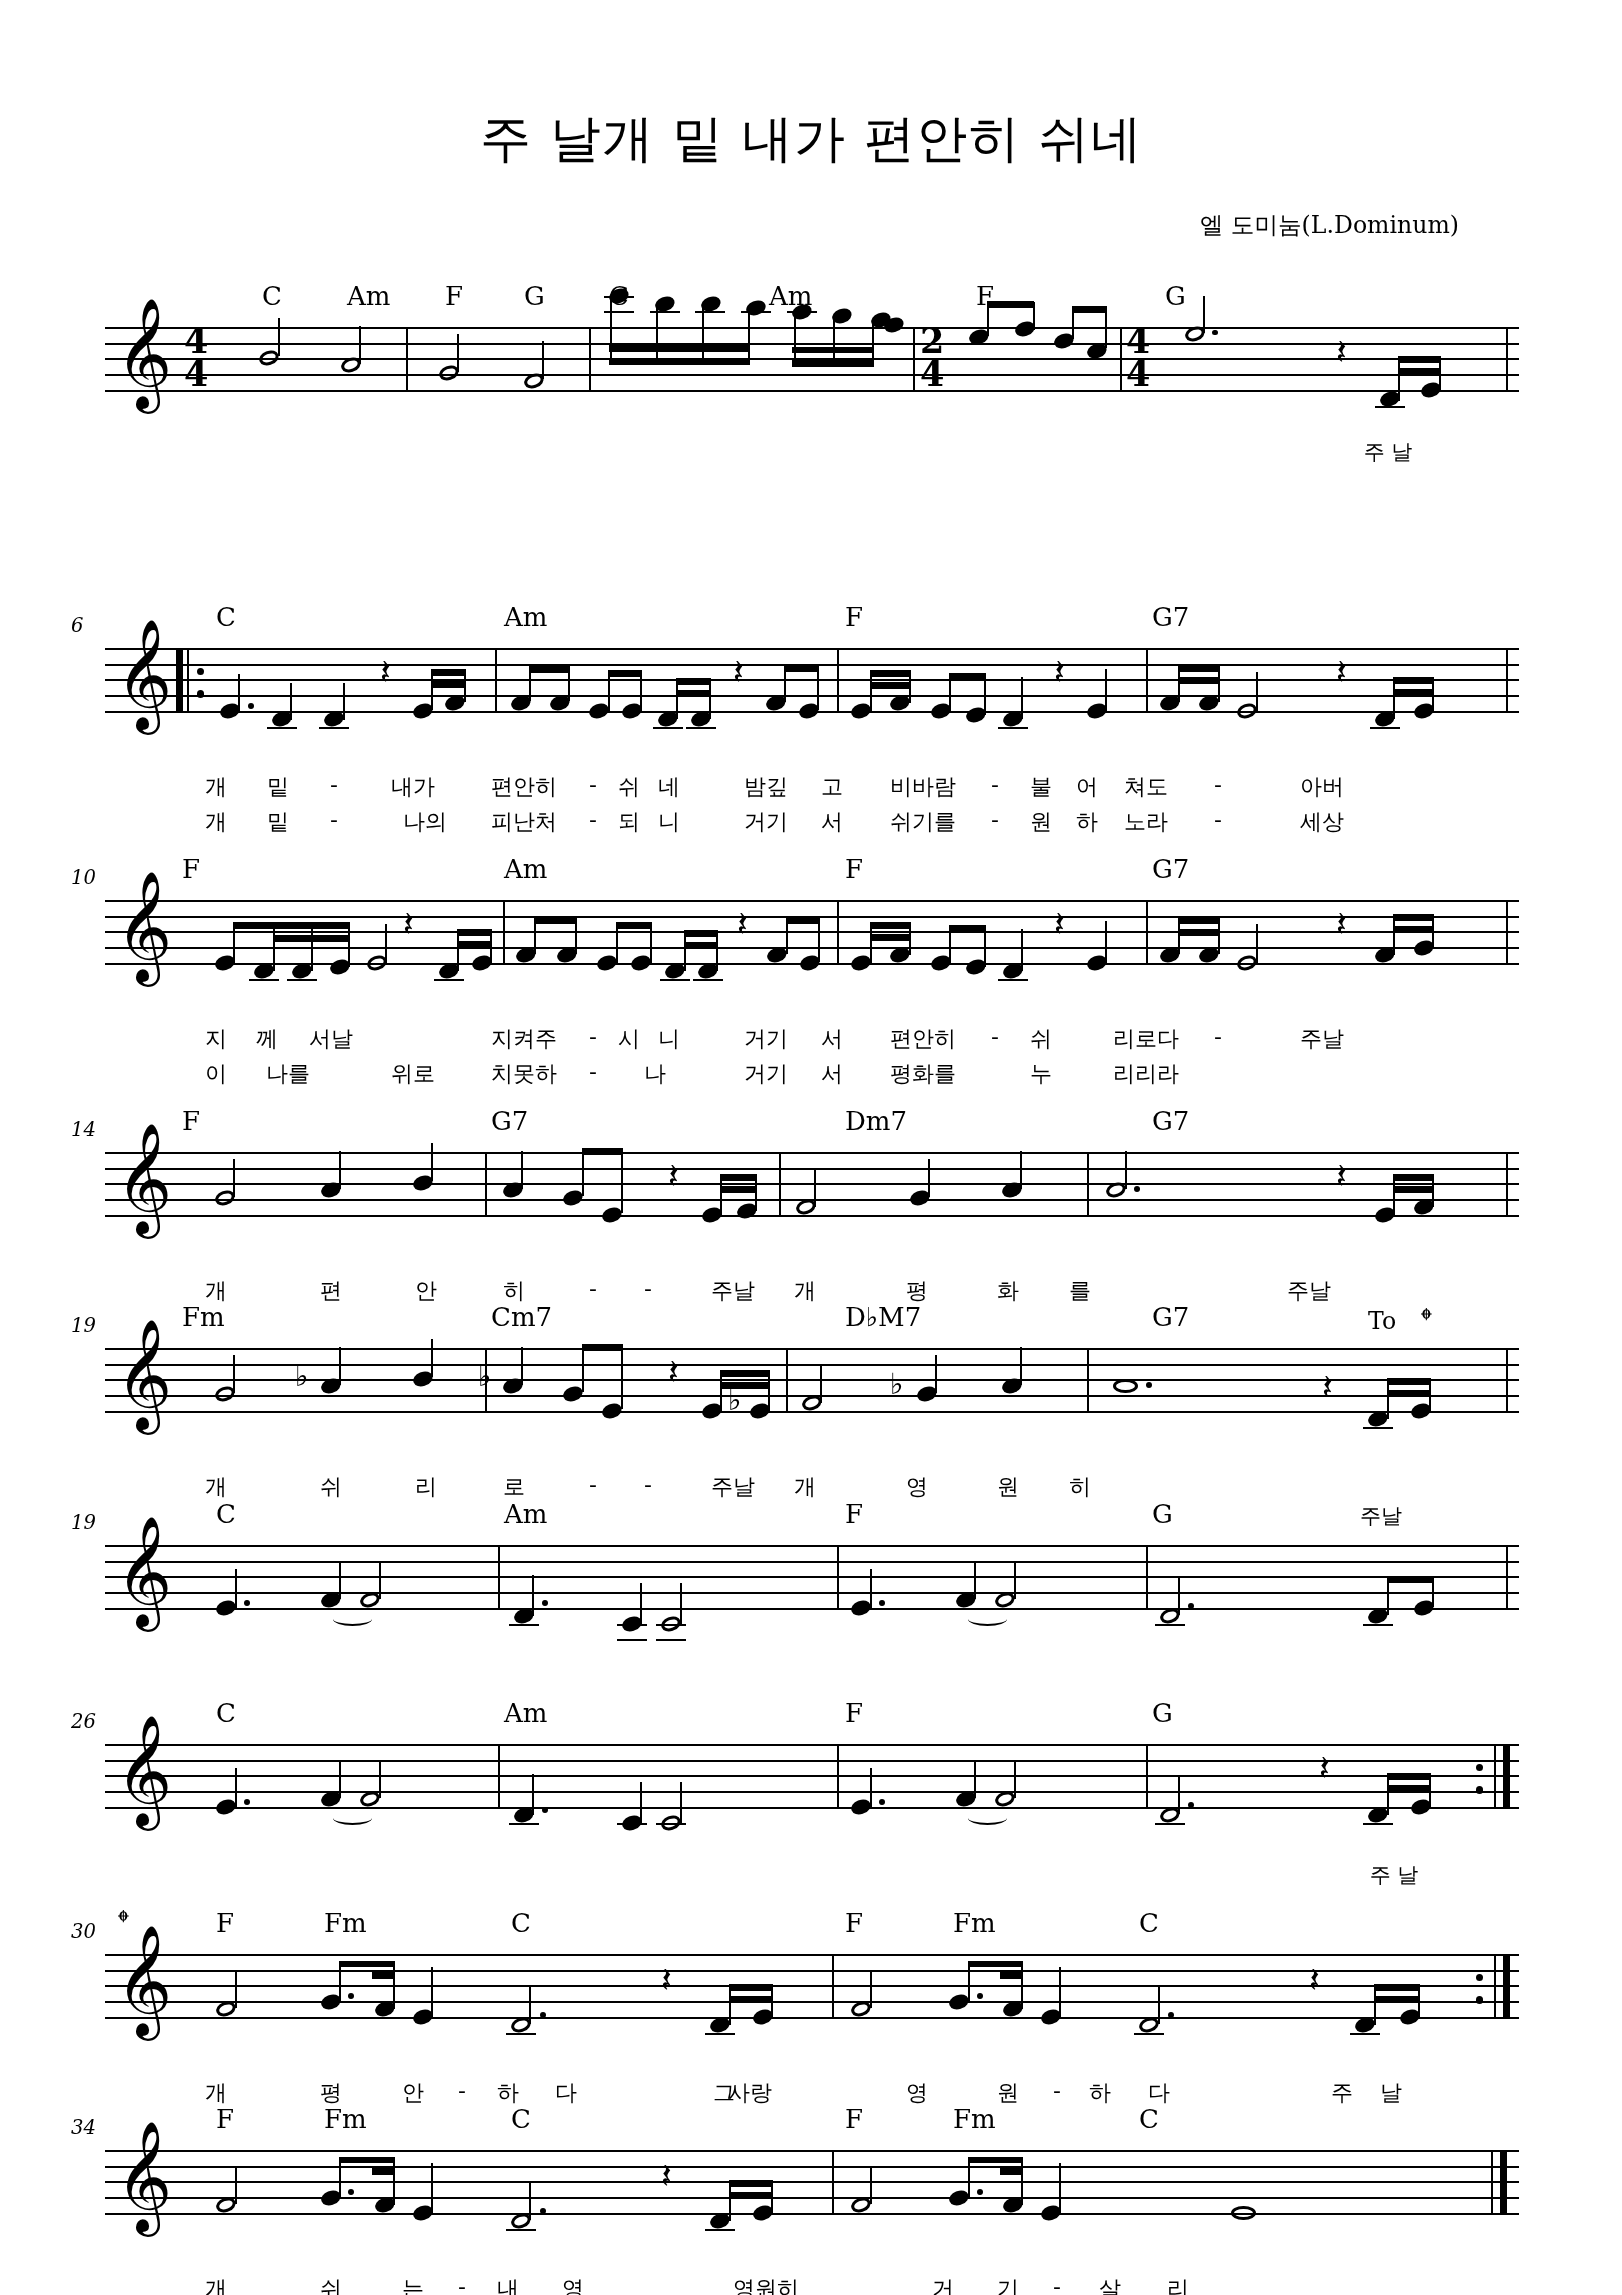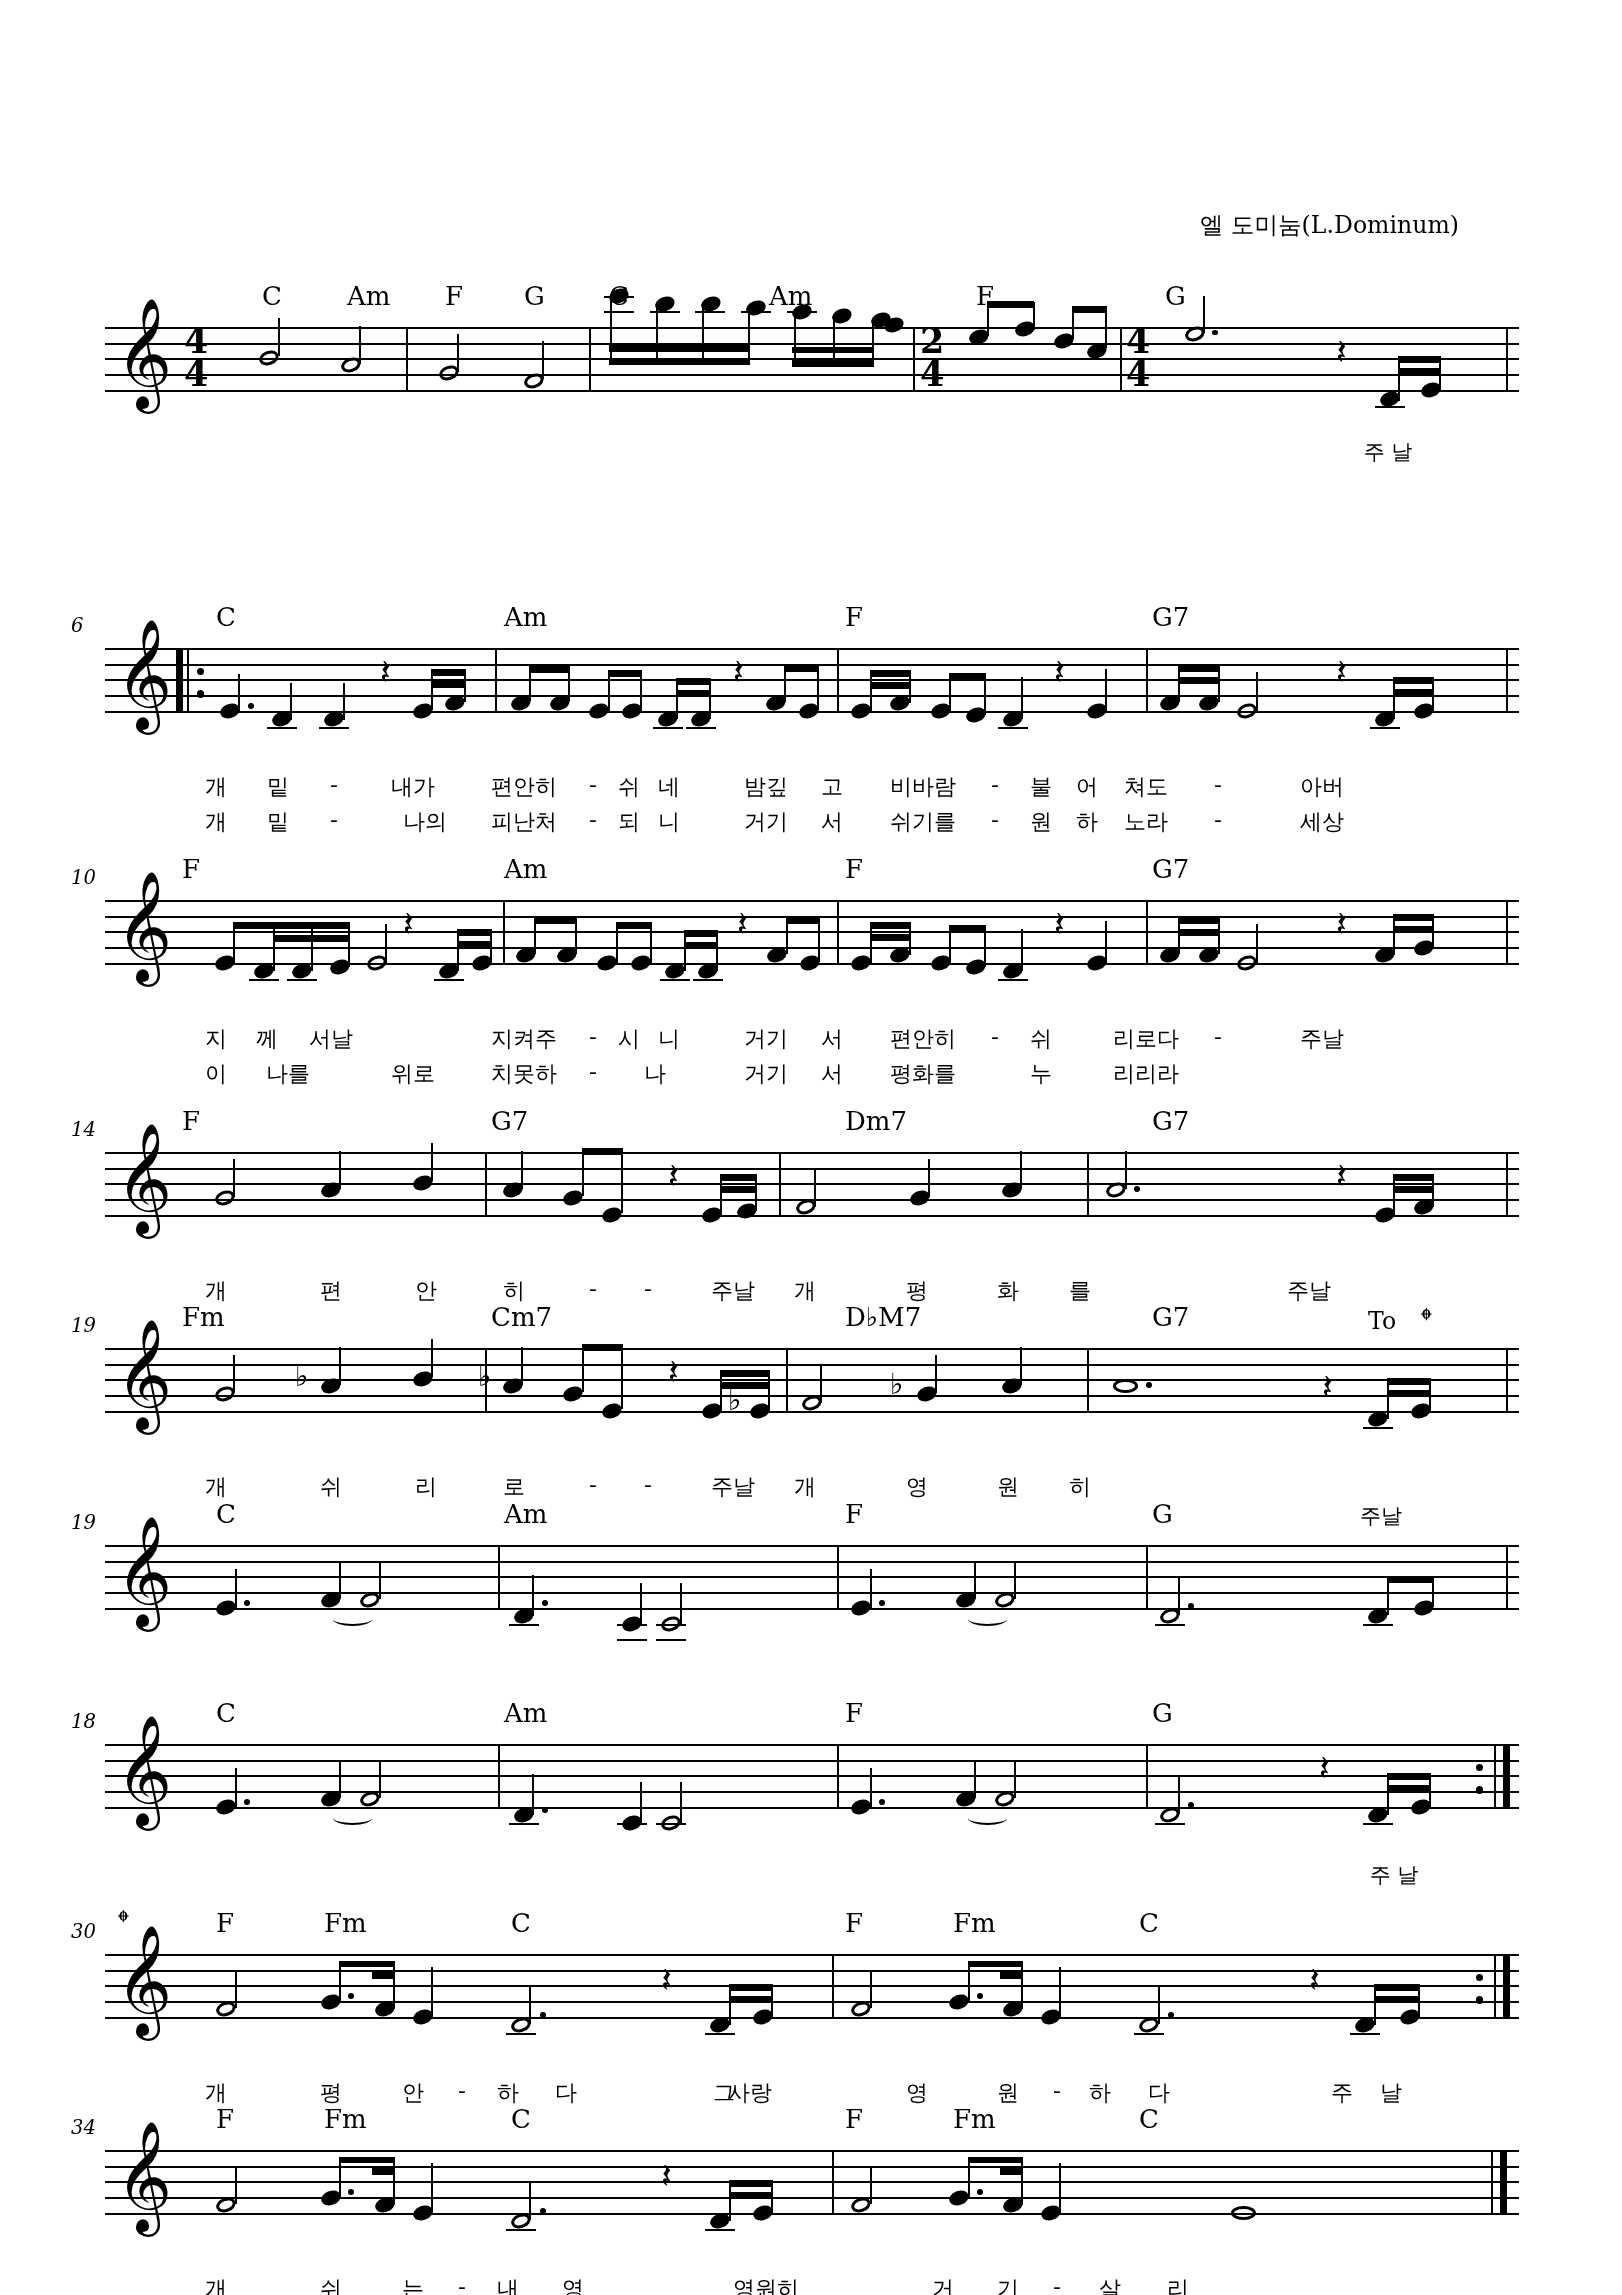--- a/index.html
+++ b/index.html
@@ -217,20 +217,21 @@
     font-family: "DejaVu Sans", sans-serif;
     font-size: 21px;
     transform: translateX(-50%);
   }
 </style>
 </head>
 <body>
 
 <div id="sheet">
 
+  <div class="title">주 날개 밑 내가 편안히 쉬네</div>
   <div class="composer">엘 도미눔(L.Dominum)</div>
 
   <div class="system" style="top:327px;">
     <div class="staff">
       <div class="line"></div>
         <div class="line"></div>
         <div class="line"></div>
         <div class="line"></div>
         <div class="line"></div>
     </div>
@@ -826,21 +827,21 @@
   </div>
 
   <div class="system" style="top:1744px;">
     <div class="staff">
       <div class="line"></div>
         <div class="line"></div>
         <div class="line"></div>
         <div class="line"></div>
         <div class="line"></div>
     </div>
-    <div class="measnum">18</div>
+    <div class="measnum">26</div>
     <div class="clef" style="left:10.5px;">𝄞</div>
 
     <div class="chord" style="left:111px;">C</div>
     <div class="chord" style="left:399px;">Am</div>
     <div class="chord" style="left:740px;">F</div>
     <div class="chord" style="left:1047px;">G</div>
 
     <div class="note" style="left:111px;top:56px;"></div>
     <div class="stem" style="left:130px;top:23.6px;height:39px;"></div>
     <div class="dot" style="left:139px;top:55px;"></div>

